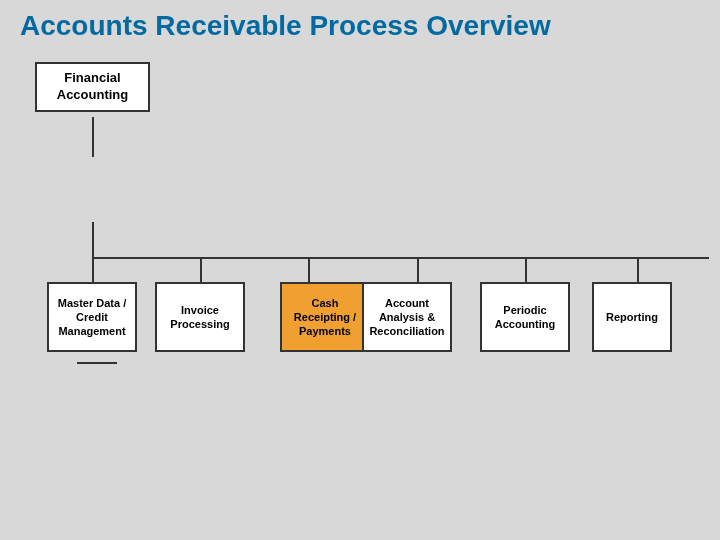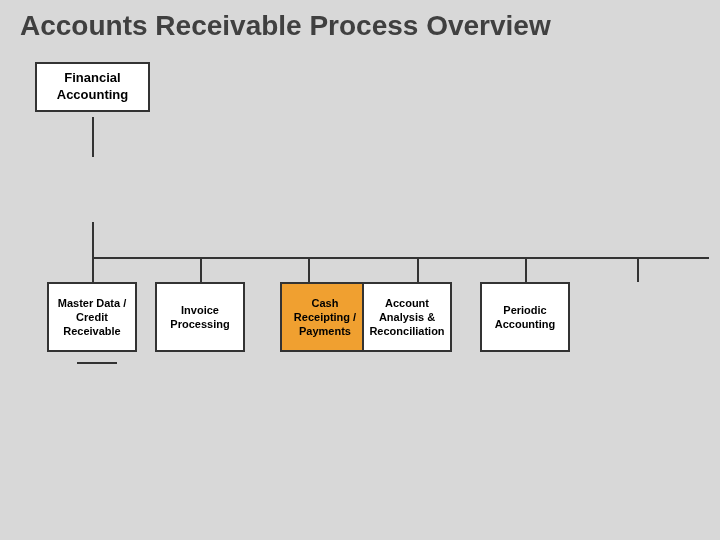--- a/index.html
+++ b/index.html
@@ -14,21 +14,21 @@
     .page {
       width: 720px;
       height: 540px;
       background: #d8d8d8;
       position: relative;
       padding: 10px 20px;
     }
     .title {
       font-size: 28px;
       font-weight: bold;
-      color: #404040;
+      color: #0369a1;
       margin-bottom: 20px;
       font-family: Arial Black, Arial, sans-serif;
     }
     .box {
       border: 2px solid #333;
       background: #fff;
       padding: 6px 10px;
       font-size: 13px;
       font-weight: bold;
       text-align: center;
@@ -141,36 +141,39 @@
     <div class="line-horiz" style="width: 617px;"></div>
 
     <div class="line-drop" style="left: 72px;"></div>
     <div class="line-drop" style="left: 180px;"></div>
     <div class="line-drop" style="left: 288px;"></div>
     <div class="line-drop" style="left: 397px;"></div>
     <div class="line-drop" style="left: 505px;"></div>
     <div class="line-drop" style="left: 617px;"></div>
 
     <div class="bbox" style="left: 27px;">
-      <span>Master Data / Credit Receivable</span>
+      <span>Master Data / Credit Management</span>
     </div>
 
     <div class="bbox" style="left: 135px;">
       <span>Invoice Processing</span>
     </div>
 
     <div class="bbox highlight" style="left: 260px;">
       <span>Cash Receipting / Payments</span>
     </div>
 
     <div class="bbox" style="left: 342px;">
       <span>Account Analysis &amp; Reconciliation</span>
     </div>
 
     <div class="bbox" style="left: 460px;">
       <span>Periodic Accounting</span>
     </div>
 
+    <div class="bbox" style="left: 572px; width: 80px;">
+      <span>Reporting</span>
+    </div>
 
     <div class="detail-small"></div>
 
   </div>
 </div>
 
 </body></html>

